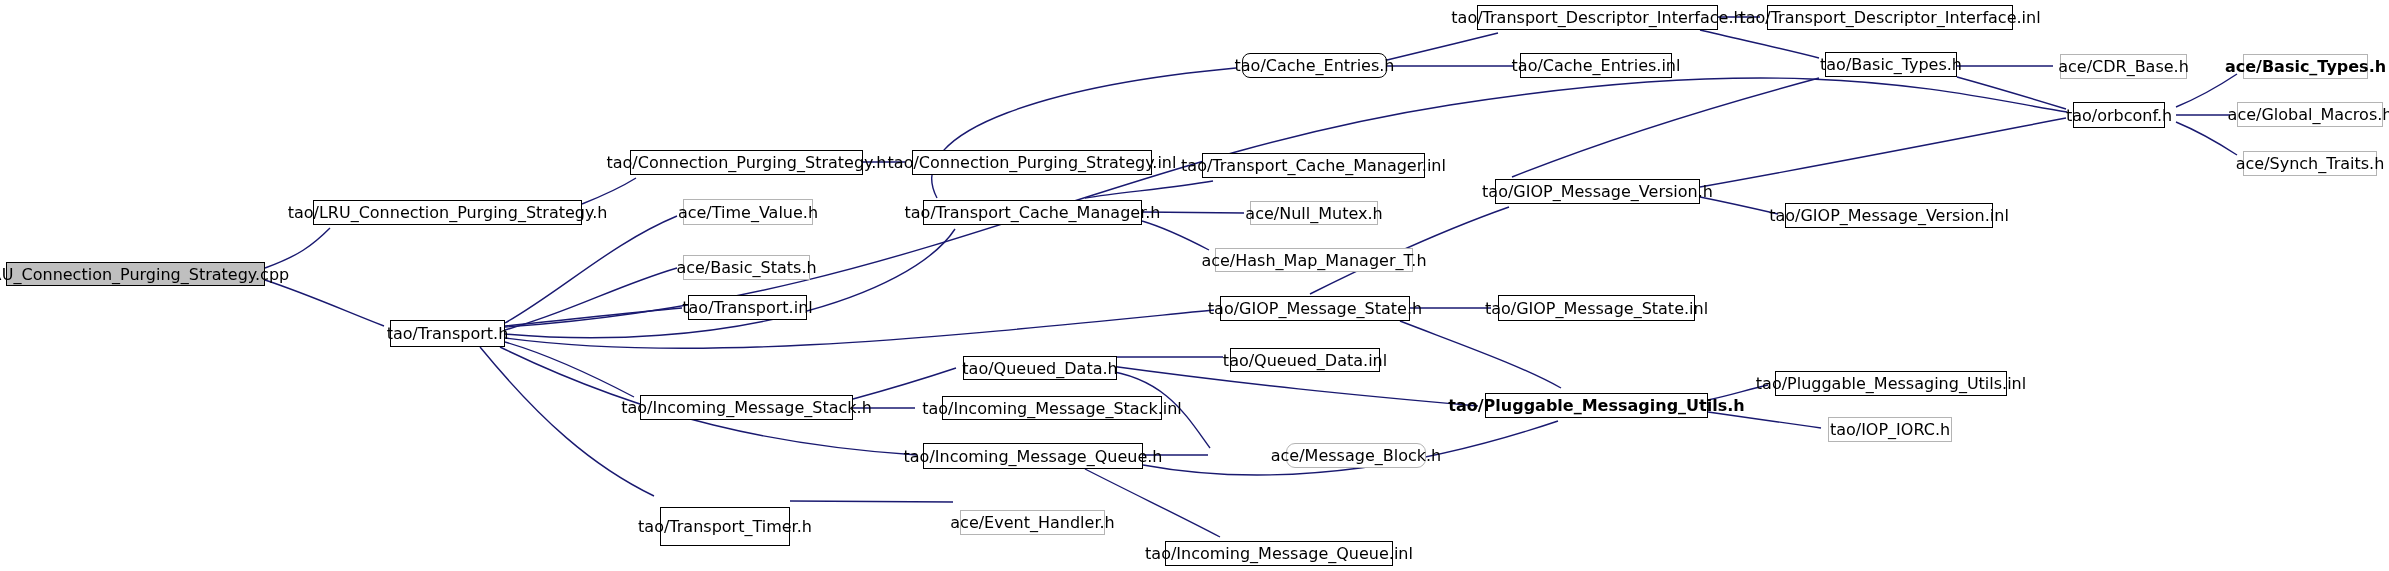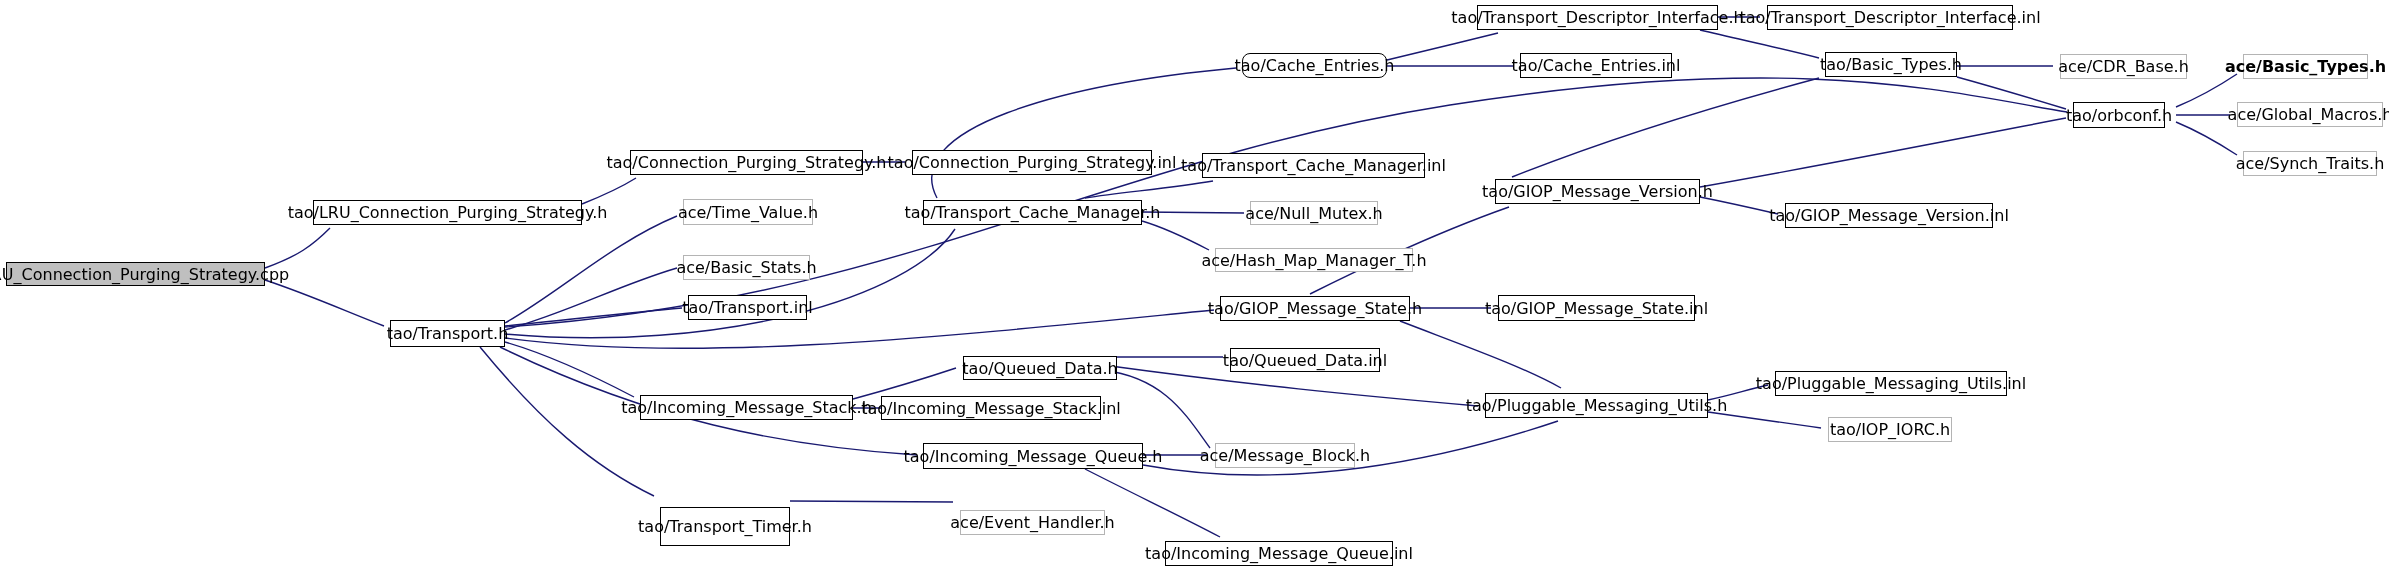--- a/index.html
+++ b/index.html
@@ -112,23 +112,23 @@
       <div class="node internal" style="left: 1202px; top: 153px; width: 223px; height: 25px; border-color: rgb(0, 0, 0);">tao/Transport_Cache_Manager.inl</div>
       <div class="node external" style="left: 1250px; top: 201px; width: 128px; height: 24px; border-color: rgb(180, 180, 180);">ace/Null_Mutex.h</div>
       <div class="node external" style="left: 1215px; top: 248px; width: 198px; height: 24px; border-color: rgb(180, 180, 180);">ace/Hash_Map_Manager_T.h</div>
       <div class="node internal" style="left: 1495px; top: 179px; width: 205px; height: 25px; border-color: rgb(0, 0, 0);">tao/GIOP_Message_Version.h</div>
       <div class="node internal" style="left: 1785px; top: 203px; width: 208px; height: 25px; border-color: rgb(0, 0, 0);">tao/GIOP_Message_Version.inl</div>
       <div class="node internal" style="left: 1220px; top: 296px; width: 190px; height: 25px; border-color: rgb(0, 0, 0);">tao/GIOP_Message_State.h</div>
       <div class="node internal" style="left: 1498px; top: 295px; width: 197px; height: 26px; border-color: rgb(0, 0, 0);">tao/GIOP_Message_State.inl</div>
       <div class="node internal" style="left: 963px; top: 348px; width: 154px; height: 24px; border-color: rgb(0, 0, 0); margin-top: 8px;">tao/Queued_Data.h</div>
       <div class="node internal" style="left: 1230px; top: 348px; width: 150px; height: 24px; border-color: rgb(0, 0, 0);">tao/Queued_Data.inl</div>
       <div class="node internal" style="left: 640px; top: 395px; width: 213px; height: 25px; border-color: rgb(0, 0, 0);">tao/Incoming_Message_Stack.h</div>
-      <div class="node internal" style="left: 881px; top: 396px; width: 220px; height: 24px; border-color: rgb(0, 0, 0);">tao/Incoming_Message_Stack.inl</div>
+      <div class="node internal" style="left: 942px; top: 396px; width: 220px; height: 24px; border-color: rgb(0, 0, 0);">tao/Incoming_Message_Stack.inl</div>
       <div class="node internal" style="left: 923px; top: 443px; width: 220px; height: 26px; border-color: rgb(0, 0, 0);">tao/Incoming_Message_Queue.h</div>
       <div class="node internal" style="left: 1165px; top: 541px; width: 228px; height: 25px; border-color: rgb(0, 0, 0);">tao/Incoming_Message_Queue.inl</div>
-      <div class="node external" style="left: 1215px; top: 443px; width: 140px; height: 25px; border-color: rgb(180, 180, 180);">ace/Message_Block.h</div>
-      <div class="node internal" style="left: 1485px; top: 393px; width: 223px; height: 25px; border-color: rgb(0, 0, 0);">tao/Pluggable_Messaging_Utils.h</div>
+      <div class="node external" style="left: 1286px; top: 443px; width: 140px; height: 25px; border-color: rgb(180, 180, 180); border-radius: 9px;">ace/Message_Block.h</div>
+      <div class="node internal" style="left: 1485px; top: 393px; width: 223px; height: 25px; border-color: rgb(0, 0, 0); font-weight: bold;">tao/Pluggable_Messaging_Utils.h</div>
       <div class="node internal" style="left: 1775px; top: 371px; width: 232px; height: 25px; border-color: rgb(0, 0, 0);">tao/Pluggable_Messaging_Utils.inl</div>
       <div class="node external" style="left: 1828px; top: 417px; width: 124px; height: 25px; border-color: rgb(180, 180, 180);">tao/IOP_IORC.h</div>
       <div class="node internal" style="left: 660px; top: 507px; width: 130px; height: 39px; border-color: rgb(0, 0, 0); text-align: right;">tao/Transport_Timer.h</div>
       <div class="node external" style="left: 960px; top: 490px; width: 145px; height: 25px; border-color: rgb(180, 180, 180); margin-top: 20px;">ace/Event_Handler.h</div>
     </div>
 </div>
 
 </body></html>

